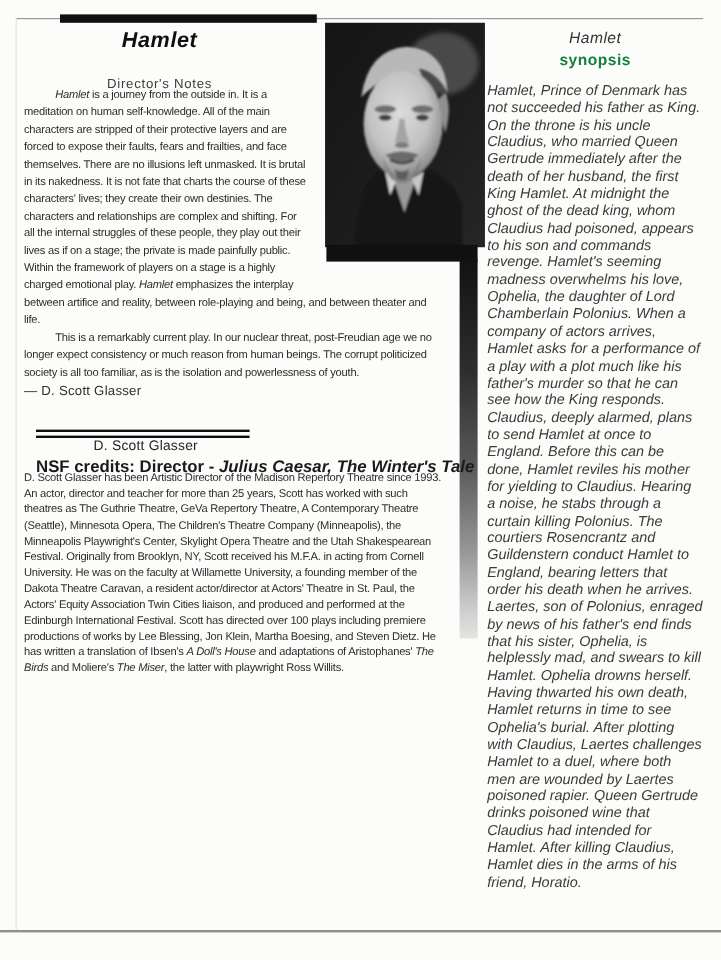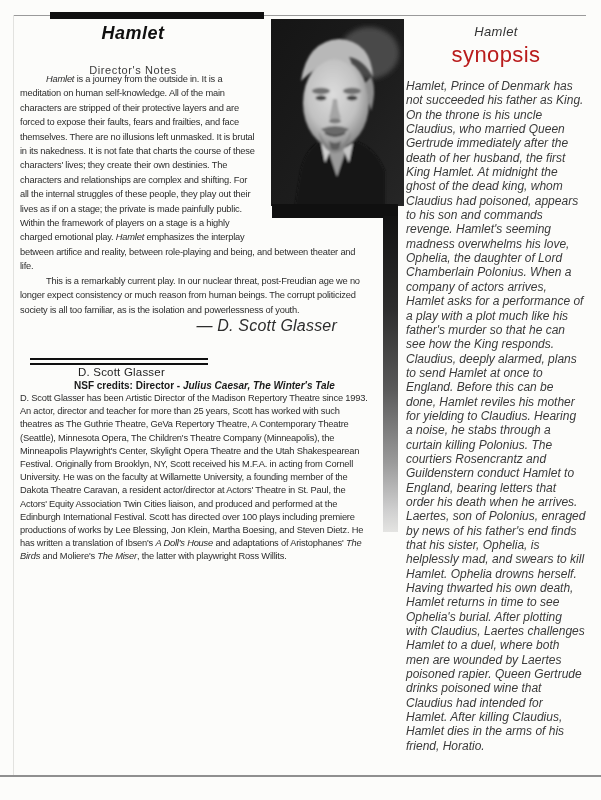--- a/index.html
+++ b/index.html
@@ -22,32 +22,32 @@
   .col-divider{position:absolute; left:383px; top:216px; width:15px; height:316px;
     background:linear-gradient(180deg,#121212 0%,#2e2e2e 30%,#5a5a5a 55%,#9a9a9a 78%,#cfcfcf 93%,#e4e4e2 100%);}
 
   .notes-article{
     position:absolute; left:20px; top:72px; width:347px;
     font-size:9.3px; line-height:14.4px; letter-spacing:-0.2px; color:#2d2d2d; text-align:left;
   }
   .photo-spacer{float:right; width:110px; height:162px;}
   .notes-article p{margin:0; text-indent:26px;}
   .it{font-style:italic;}
-  .attribution{text-align:right; margin:2px 30px 0 0; font-size:16px; letter-spacing:.2px; color:#2d2d2d;font-style:italic;}
+  .attribution{text-align:left; margin:2px 30px 0 0; font-size:11px; letter-spacing:.2px; color:#2d2d2d;}
 
   .bio-rule{position:absolute; left:30px; top:358px; width:178px; height:3px;
     border-top:2.5px solid #0f0f0f; border-bottom:2px solid #0f0f0f;}
   .bio-name{position:absolute; left:30px; top:366px; font-size:11.5px; color:#1f1f1f; letter-spacing:.2px;padding-left:48px;}
-  .bio-credits{position:absolute; left:30px; top:380px; font-size:10px; font-weight:bold; color:#1a1a1a;margin-left:44px;}
+  .bio-credits{position:absolute; left:30px; top:380px; font-size:14px; font-weight:bold; color:#1a1a1a;}
   .bio-body{position:absolute; left:20px; top:392px; width:353px;
     font-size:9.3px; line-height:13.2px; letter-spacing:-0.2px; color:#2d2d2d;}
 
   .syn-col{position:absolute; left:406px; top:24px; width:180px; text-align:center;}
   .syn-title{font-style:italic; font-size:13px; color:#333333; letter-spacing:.4px;}
-  .syn-subtitle{font-weight:normal; font-size:22px; color:#b91c1c; letter-spacing:.4px; margin-top:3px;}
+  .syn-subtitle{font-weight:bold; font-size:13px; color:#15803d; letter-spacing:.4px; margin-top:3px;}
   .syn-body{margin-top:11px; text-align:left; font-style:italic;
     font-size:12px; line-height:14.35px; color:#3a3a3a;}
 
   .footer-rule{position:absolute; left:0; top:775px; width:601px; height:2px; background:#8f8f8f;}
   .page-box{position:absolute; left:284px; top:821px; width:27px; height:17px; background:#0c0c0c;
     color:#f5f5f5; text-align:center; font-size:10.5px; line-height:17px;}
 </style>
 </head>
 <body>
 

